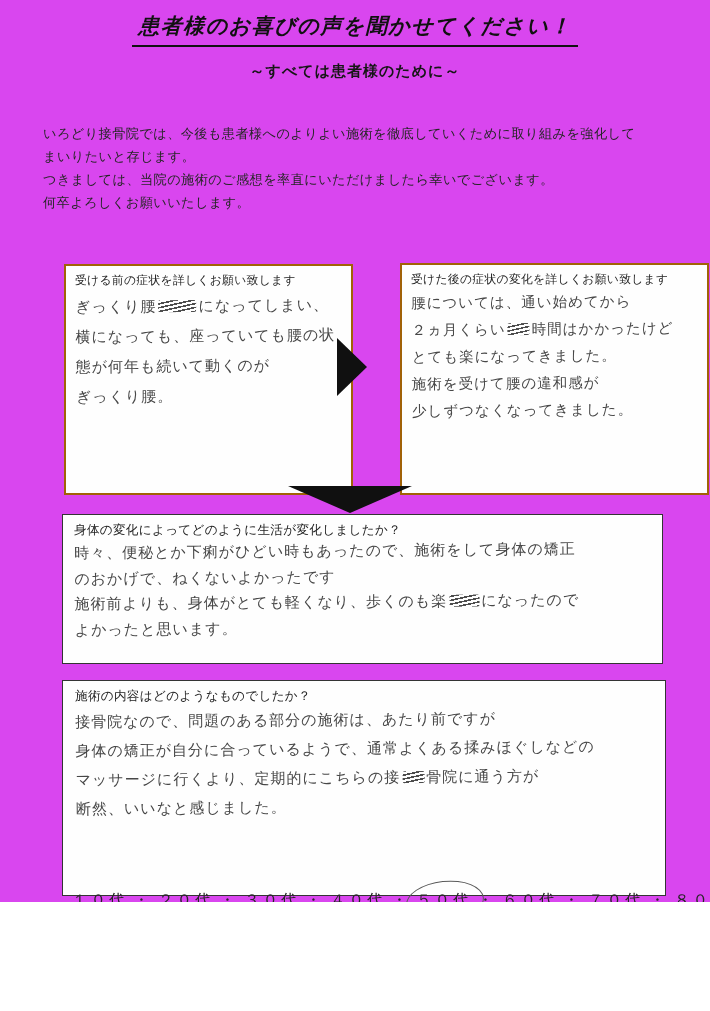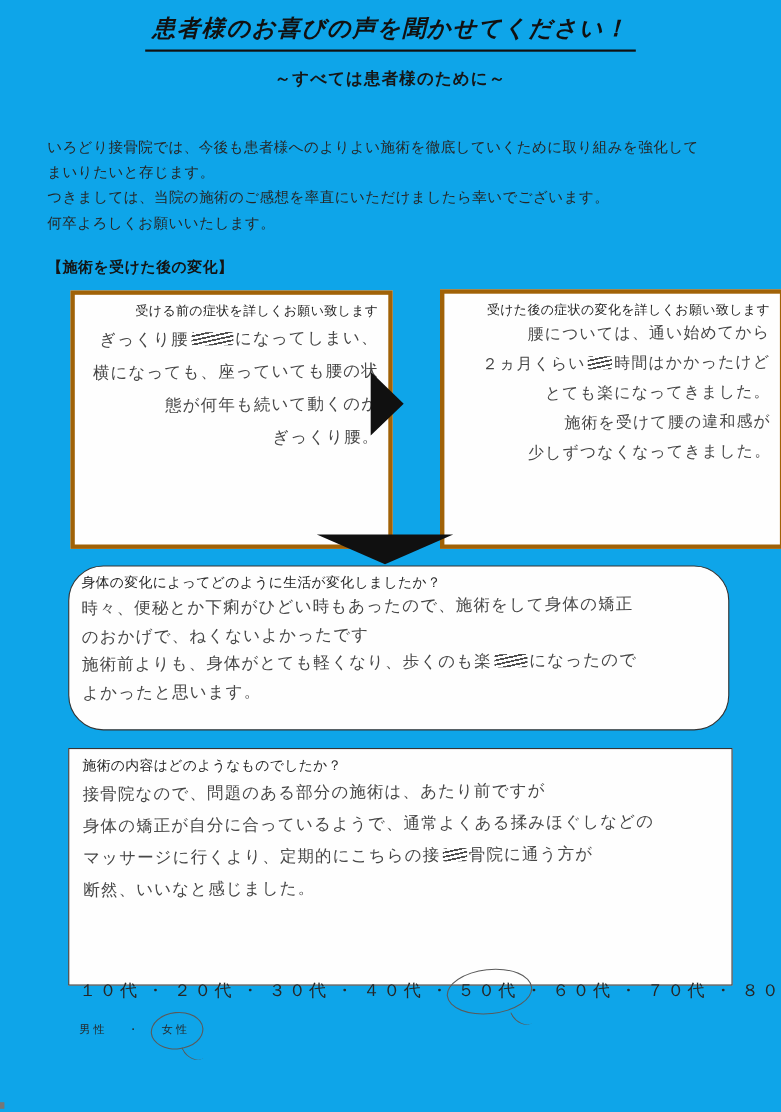--- a/index.html
+++ b/index.html
@@ -1,41 +1,41 @@
 <!DOCTYPE html>
 <html><head>
 <meta charset="utf-8">
 <style>
   html,body{margin:0;padding:0;background:#ffffff;}
-  .page{position:relative;width:710px;height:1011px;background:#0ea5e9;overflow:hidden;
+  .page{position:relative;width:710px;height:902px;background:#d946ef;overflow:hidden;
         font-family:"Liberation Serif","DejaVu Serif",serif;color:#2b2b2b;}
 
   .title-wrap{position:absolute;top:12px;left:0;right:0;text-align:center;}
   .title{display:inline-block;font-family:"Liberation Sans","DejaVu Sans",sans-serif;
          font-weight:bold;font-style:italic;font-size:21px;letter-spacing:1.5px;
          color:#111;border-bottom:2.5px solid #111;padding:0 6px 5px 6px;}
   .subtitle{position:absolute;top:62px;left:0;right:0;text-align:center;
             font-family:"Liberation Sans","DejaVu Sans",sans-serif;
             font-weight:bold;font-size:15px;color:#161616;letter-spacing:1px;}
 
   .intro{position:absolute;left:43px;top:122px;width:640px;font-size:13.2px;
          line-height:23px;color:#262626;letter-spacing:0.4px;}
 
   .section-header{position:absolute;left:43px;top:234px;font-weight:bold;
                   font-size:13.5px;color:#141414;letter-spacing:0.5px;}
 
   .box{position:absolute;background:#fefefe;}
-  .box-thick{border:4px solid #a16207;text-align:right;}
+  .box-thick{border:2px solid #a16207;}
   .box-thin{border:1.5px solid #343434;}
   .box-label{font-size:11.8px;color:#242424;letter-spacing:0.3px;}
   .q-label{font-size:12.6px;color:#242424;letter-spacing:0.3px;}
 
   .box-before{left:64px;top:264px;width:267px;height:213px;padding:7px 9px;}
   .box-after{left:368px;top:263px;width:287px;height:214px;padding:7px 9px;margin-left:32px;}
-  .box-life{left:62px;top:514px;width:577px;height:134px;padding:7px 11px;border-radius:32px;}
+  .box-life{left:62px;top:514px;width:577px;height:134px;padding:7px 11px;}
   .box-treatment{left:62px;top:680px;width:578px;height:200px;padding:7px 12px;}
 
   .hw{font-family:"DejaVu Sans",sans-serif;color:#474747;letter-spacing:1px;
       transform:rotate(-0.5deg);transform-origin:left top;}
   .hw-sm{font-size:15px;line-height:30px;margin-top:3px;}
   .hw-5{font-size:14.5px;line-height:27px;margin-top:2px;}
   .hw-wide{font-size:15px;line-height:25.5px;margin-top:2px;}
   .hw-wide4{font-size:15px;line-height:29px;margin-top:3px;}
   .hw-line{white-space:nowrap;}
 
@@ -80,21 +80,20 @@
   </div>
   <div class="subtitle">～すべては患者様のために～</div>
 
   <div class="intro">
       <div>いろどり接骨院では、今後も患者様へのよりよい施術を徹底していくために取り組みを強化して</div>
       <div>まいりたいと存じます。</div>
       <div>つきましては、当院の施術のご感想を率直にいただけましたら幸いでございます。</div>
       <div>何卒よろしくお願いいたします。</div>
     </div>
 
-  <div class="section-header">【施術を受けた後の変化】</div>
 
   <div class="box box-thick box-before">
     <div class="box-label">受ける前の症状を詳しくお願い致します</div>
     <div class="hw hw-sm">
         <div class="hw-line"><span>ぎっくり腰</span><span class="scribble scribble-lg"></span><span>になってしまい、</span></div>
         <div class="hw-line"><span>横になっても、座っていても腰の状</span></div>
         <div class="hw-line"><span>態が何年も続いて動くのが</span></div>
         <div class="hw-line"><span>ぎっくり腰。</span></div>
       </div>
   </div>

